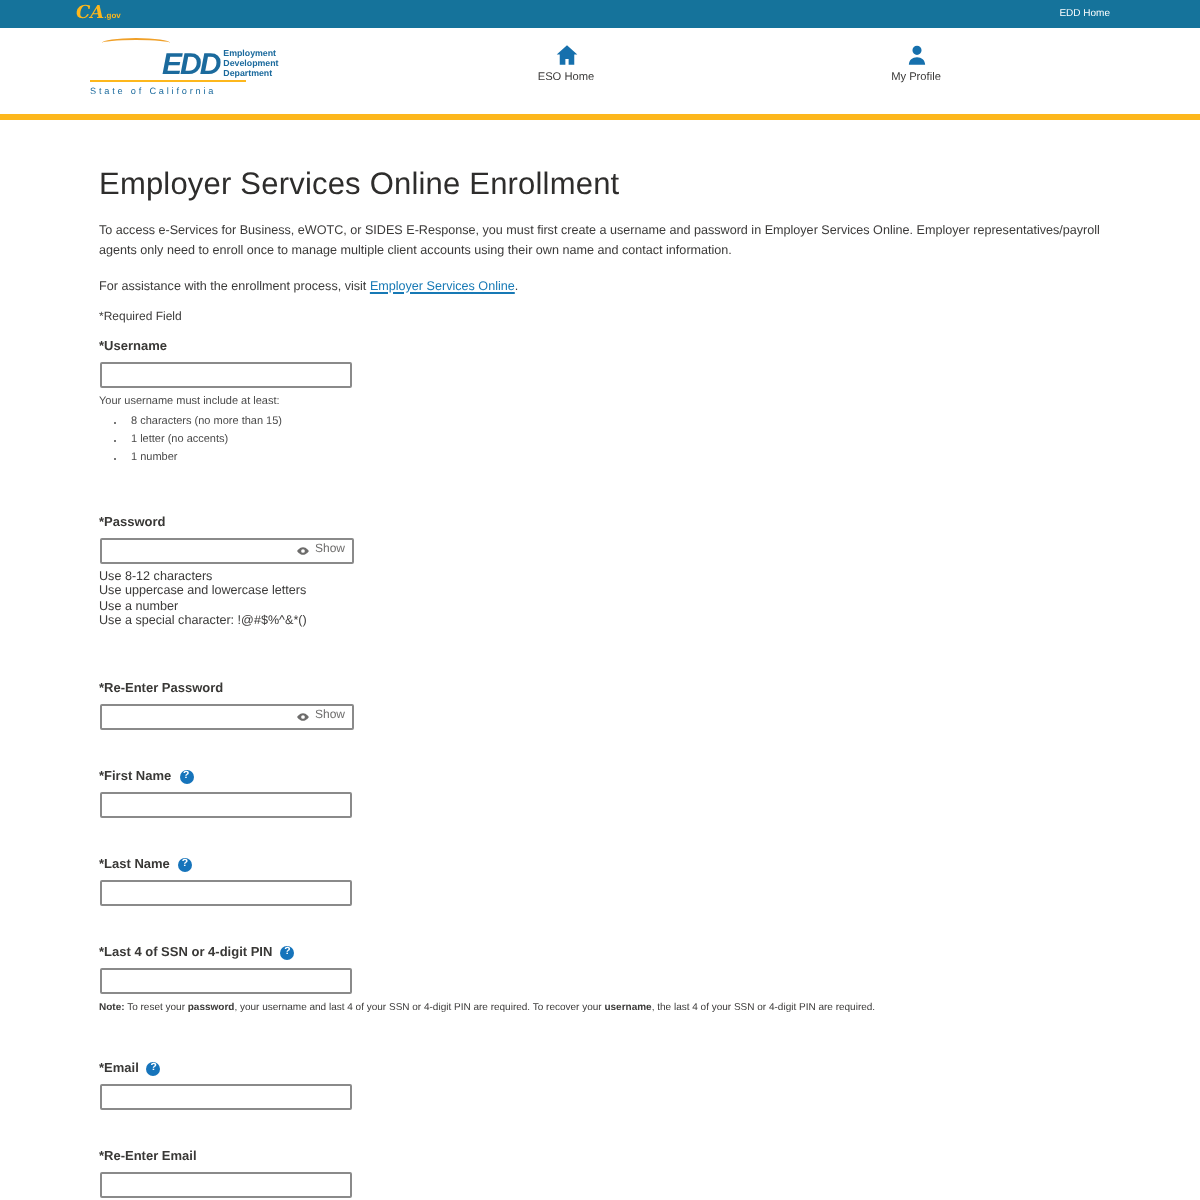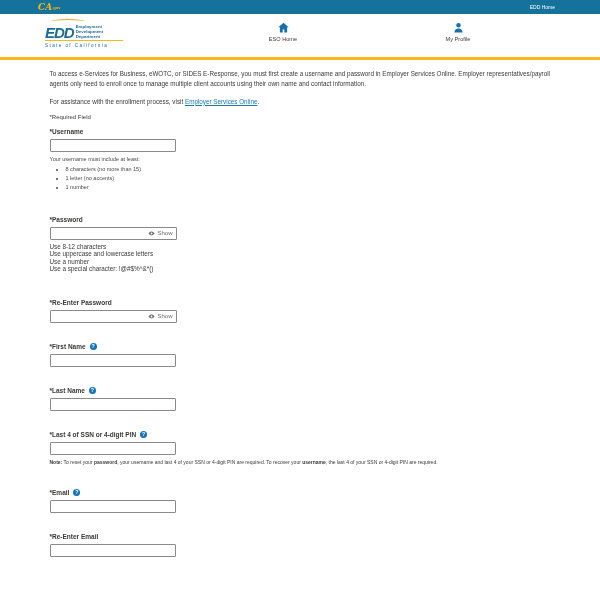--- a/index.html
+++ b/index.html
@@ -14,21 +14,21 @@
   .cagov .gov { font-size:4px; font-style:normal; font-family:"Liberation Sans",sans-serif; vertical-align:bottom; }
   .topbar-link { color:#ffffff; font-size:5px; cursor:pointer; }
 
   
   .header { height:43px; background:#ffffff; position:relative; }
   .edd-logo { position:absolute; left:45px; top:5px; cursor:pointer; width:78px; }
   .edd-logo .arc { width:34px; height:5px; border-top:1.3px solid #f0a028;
     border-radius:100% 100% 0 0; margin-left:6px; }
   .edd-row { display:flex; align-items:flex-end; gap:2px; }
   .edd-acronym { color:#1b6a9d; font-size:15px; font-weight:bold; font-style:italic;
-    line-height:13px; letter-spacing:-1px; }
+    line-height:13px; letter-spacing:-1px;margin-left:36px; }
   .edd-dept { color:#1b6a9d; font-size:4.4px; font-weight:bold; line-height:5px; }
   .edd-gold-line { border-bottom:1.4px solid #fdb71c; margin-top:1px; }
   .edd-tagline { color:#1b6a9d; font-size:4.6px; letter-spacing:1.4px; margin-top:1.5px; }
 
   .nav-item { position:absolute; top:7px; width:80px; display:flex; flex-direction:column;
     align-items:center; gap:2px; cursor:pointer; }
   .nav-item.eso { left:243px; }
   .nav-item.profile { left:418px; }
   .nav-item svg { width:13px; height:13px; }
   .nav-label { font-size:5.6px; color:#3b3a39; }
@@ -105,20 +105,21 @@
     <svg viewBox="0 0 24 24">
       <path d="M12 3.5a4.2 4.2 0 1 1 0 8.4 4.2 4.2 0 0 1 0-8.4zM4.5 21c0-4.4 3.3-7 7.5-7s7.5 2.6 7.5 7z" fill="#1670ad"></path>
     </svg>
     <span class="nav-label">My Profile</span>
   </div>
 </div>
 
 <div class="gold-rule"></div>
 
 <div class="content">
+  <h1>Employer Services Online Enrollment</h1>
 
   <p class="intro">To access e-Services for Business, eWOTC, or SIDES E-Response, you must first create a username and password in Employer Services Online. Employer representatives/payroll agents only need to enroll once to manage multiple client accounts using their own name and contact information.</p>
 
   <p class="assist"><span>For assistance with the enrollment process, visit </span><span class="link">Employer Services Online</span><span>.</span></p>
 
   <div class="required">*Required Field</div>
 
   <div class="group mt8">
     <div class="flabel">*Username</div>
     <input class="tinput" type="text" style="">

